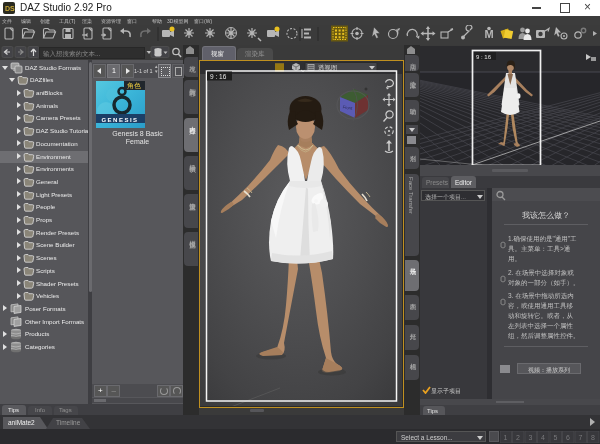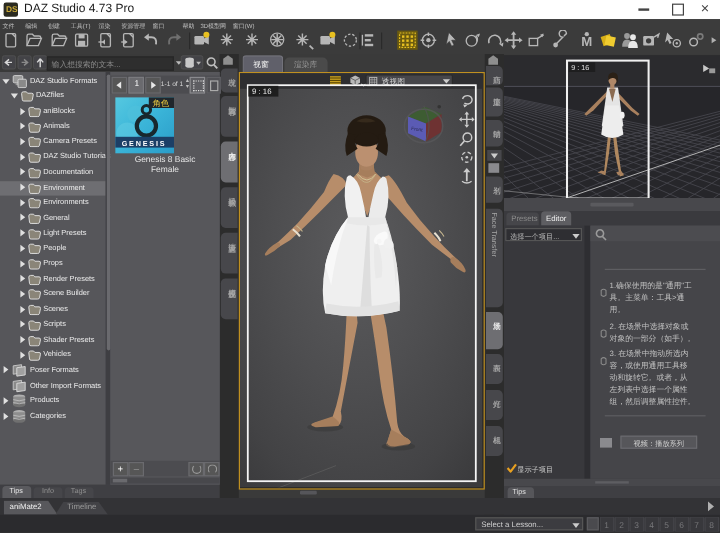--- a/index.html
+++ b/index.html
@@ -8,21 +8,21 @@
   #stage{position:relative;width:600px;height:444px;background:#3a3a3a;}
 </style>
 </head>
 <body>
 <div id="stage">
 
   <div class="abs" style="left:0;top:0;width:600px;height:16px;background:#ffffff;">
     <div class="abs" style="left:3px;top:2px;width:12px;height:12px;background:#2b2b20;border-radius:2px;">
       <div class="abs" style="left:2px;top:3px;font-size:7px;font-weight:bold;color:#c8a838;">DS</div>
     </div>
-    <div class="abs" style="left:20px;top:2px;font-size:10px;color:#1a1a1a;">DAZ Studio 4.73 Pro</div>
+    <div class="abs" style="left:20px;top:2px;font-size:10px;color:#1a1a1a;">DAZ Studio 2.92 Pro</div>
     <div class="abs" style="left:532px;top:7px;width:9px;height:1.5px;background:#444;"></div>
     <div class="abs" style="left:560px;top:3px;width:8px;height:8px;border:1.5px solid #444;"></div>
     <div class="abs" style="left:584px;top:3px;width:10px;height:10px;font-size:12px;color:#444;line-height:9px;">×</div>
   </div>
 
   <div class="abs" style="left:0;top:16px;width:600px;height:9px;background:#3c3c3c;border-bottom:1px solid #333;">
 <div class="abs" style="left:2px;top:1.5px;font-size:5px;color:#c0c0c0;white-space:nowrap;">文件</div>
       <div class="abs" style="left:21px;top:1.5px;font-size:5px;color:#c0c0c0;white-space:nowrap;">编辑</div>
       <div class="abs" style="left:40px;top:1.5px;font-size:5px;color:#c0c0c0;white-space:nowrap;">创建</div>
       <div class="abs" style="left:59px;top:1.5px;font-size:5px;color:#c0c0c0;white-space:nowrap;">工具(T)</div>
@@ -672,20 +672,21 @@
       <div class="abs" style="left:11px;top:199px;font-size:6px;color:#c8c8c8;">显示子项目</div>
     </div>
     <div class="abs" style="left:67px;top:142px;width:5px;height:211px;background:#2e2e32;"></div>
     <div class="abs" style="left:72px;top:142px;width:108px;height:211px;background:#454549;" id="help">
       <div class="abs" style="left:0;top:0;width:108px;height:13px;background:#4c4c50;">
         <svg class="abs" style="left:3px;top:2px" width="12" height="11">
             <circle cx="5" cy="4.5" r="3" fill="none" stroke="#9a9a9a" stroke-width="1.3"></circle>
             <line x1="7" y1="7" x2="10" y2="10" stroke="#9a9a9a" stroke-width="1.3"></line>
           </svg>
       </div>
+      <div class="abs" style="left:0;top:22px;width:108px;text-align:center;font-size:8px;color:#d8d8d8;">我该怎么做？</div>
       <div class="abs" style="left:12px;top:36px;width:84px;height:1px;background:#5e5e62;"></div>
       <div class="abs" style="left:8px;top:48px;width:7px;height:9px;"><svg width="7" height="9">
             <path d="M1 2 q2 -2 4 0 v4 q-2 2 -4 0z" fill="none" stroke="#8a8a8a" stroke-width="0.9"></path>
           </svg></div>
         <div class="abs" style="left:16px;top:46px;width:88px;font-size:6.5px;line-height:10px;color:#c0c0c0;">1.确保使用的是"通用"工<br>具。主菜单：工具&gt;通<br>用。</div>
       <div class="abs" style="left:8px;top:82px;width:7px;height:9px;"><svg width="7" height="9">
             <path d="M1 2 q2 -2 4 0 v4 q-2 2 -4 0z" fill="none" stroke="#8a8a8a" stroke-width="0.9"></path>
           </svg></div>
         <div class="abs" style="left:16px;top:80px;width:88px;font-size:6.5px;line-height:10px;color:#c0c0c0;">2. 在场景中选择对象或<br>对象的一部分（如手）。</div>
       <div class="abs" style="left:8px;top:105px;width:7px;height:9px;"><svg width="7" height="9">

